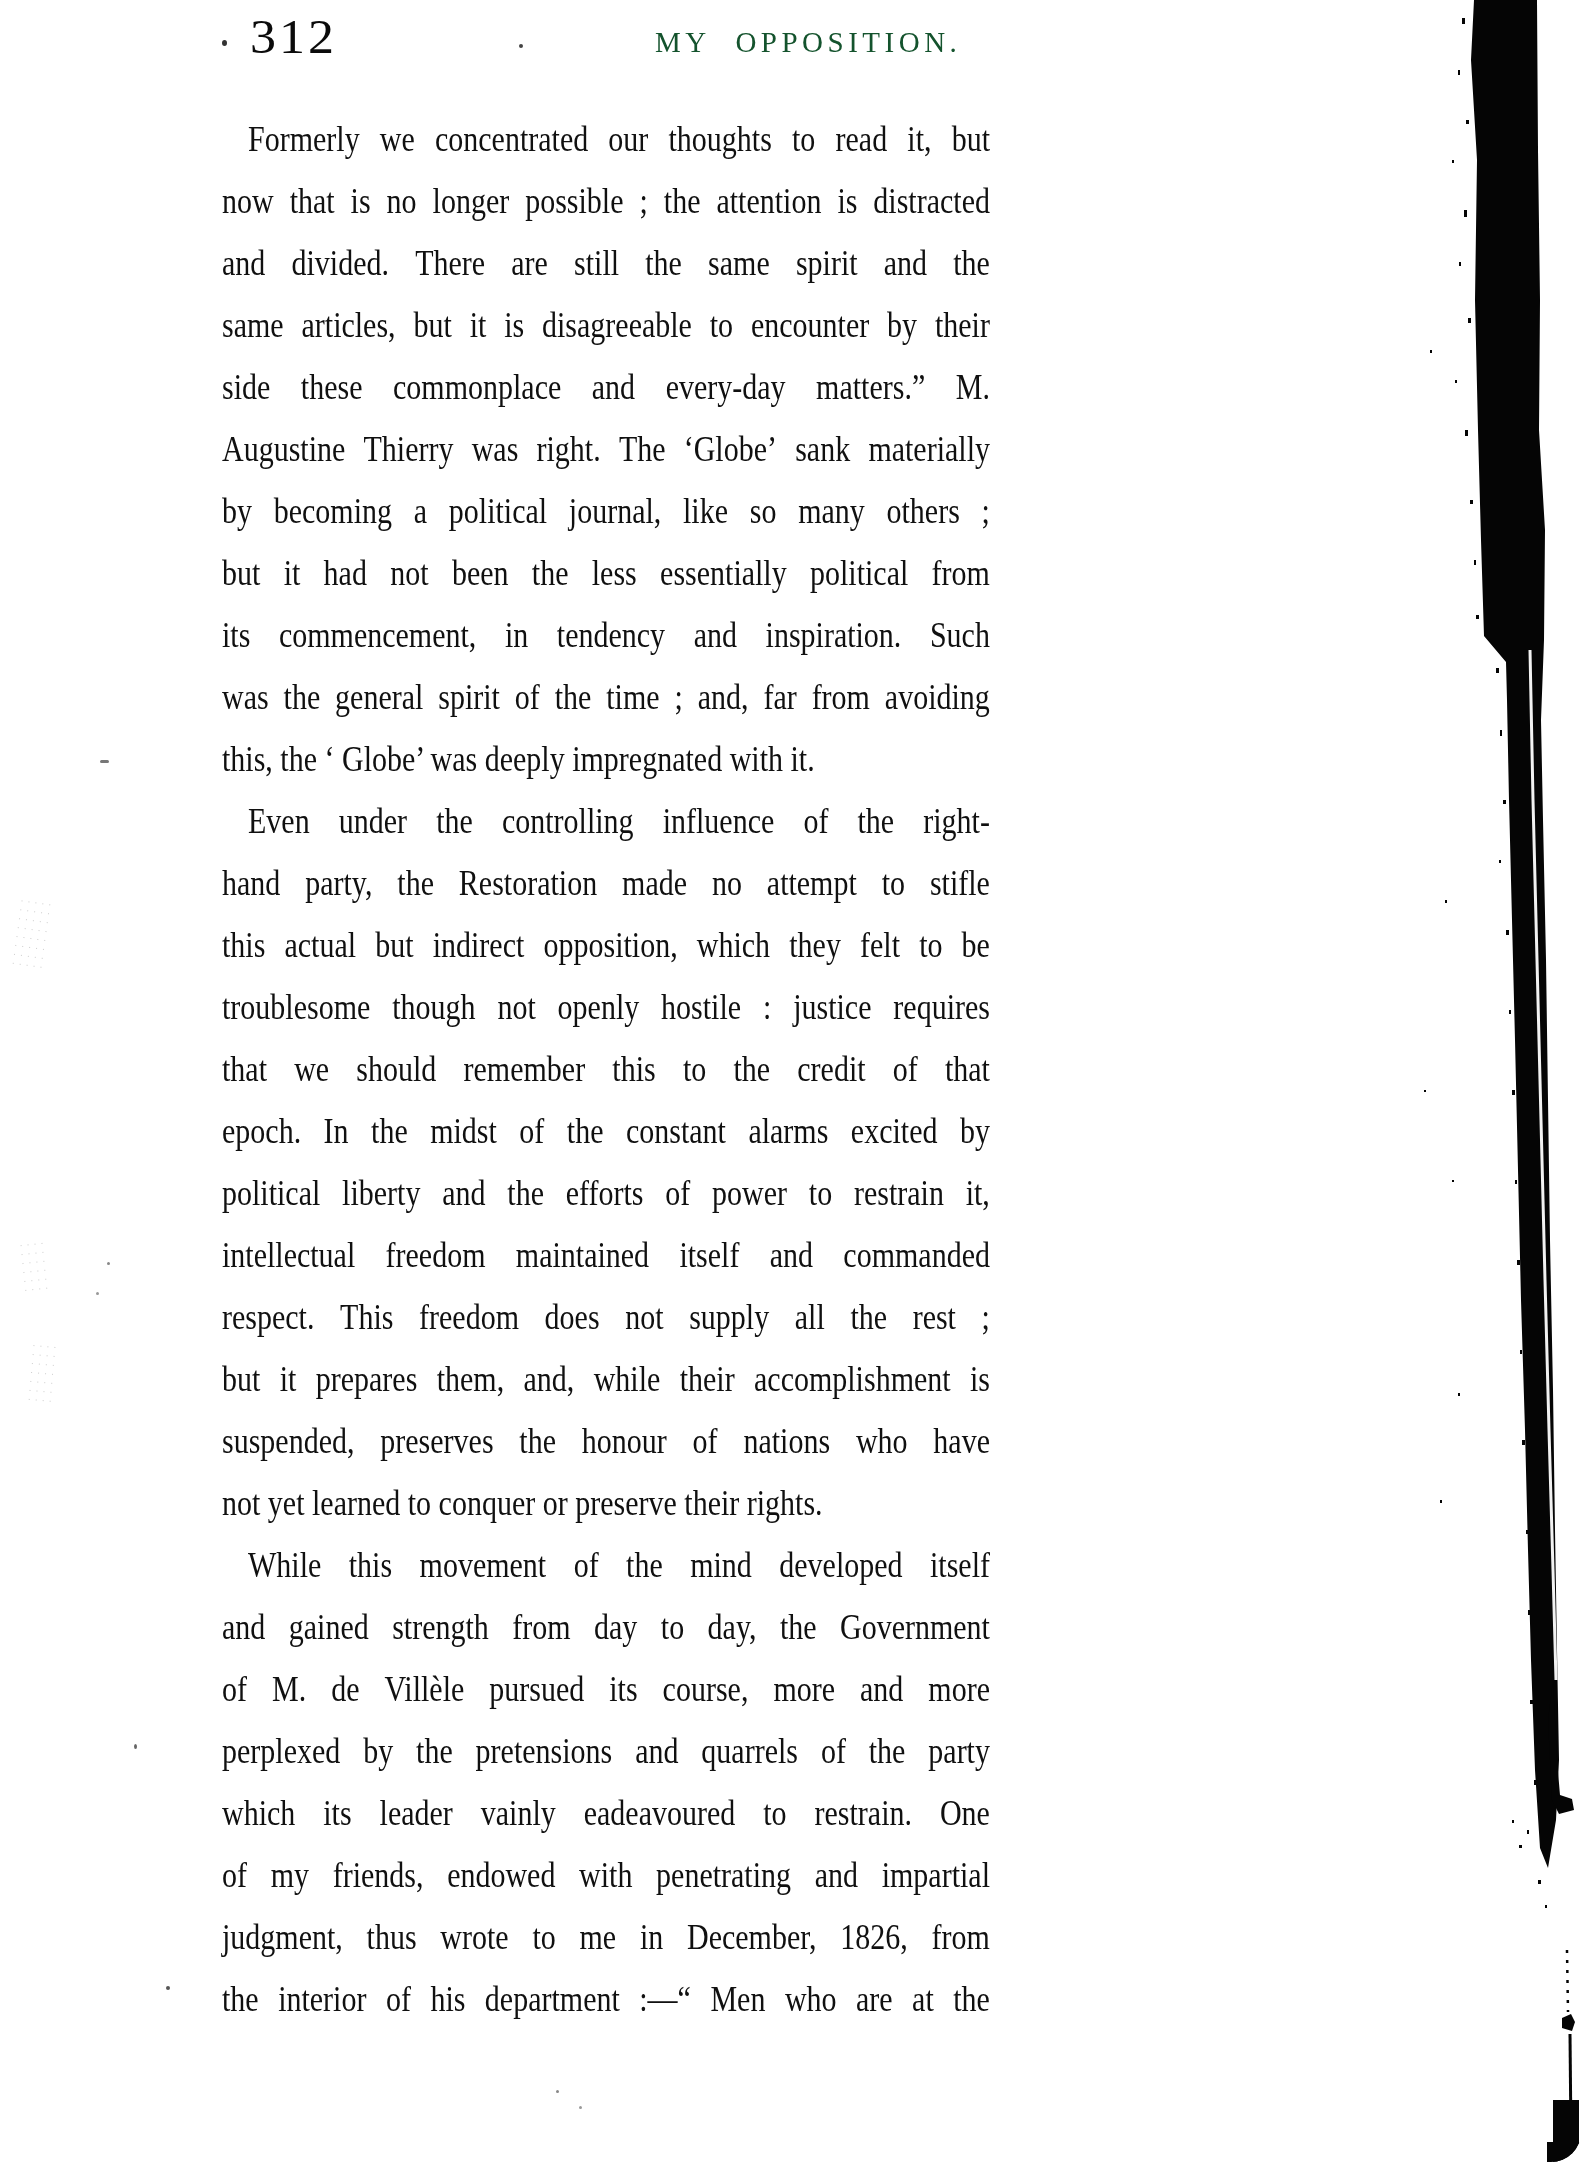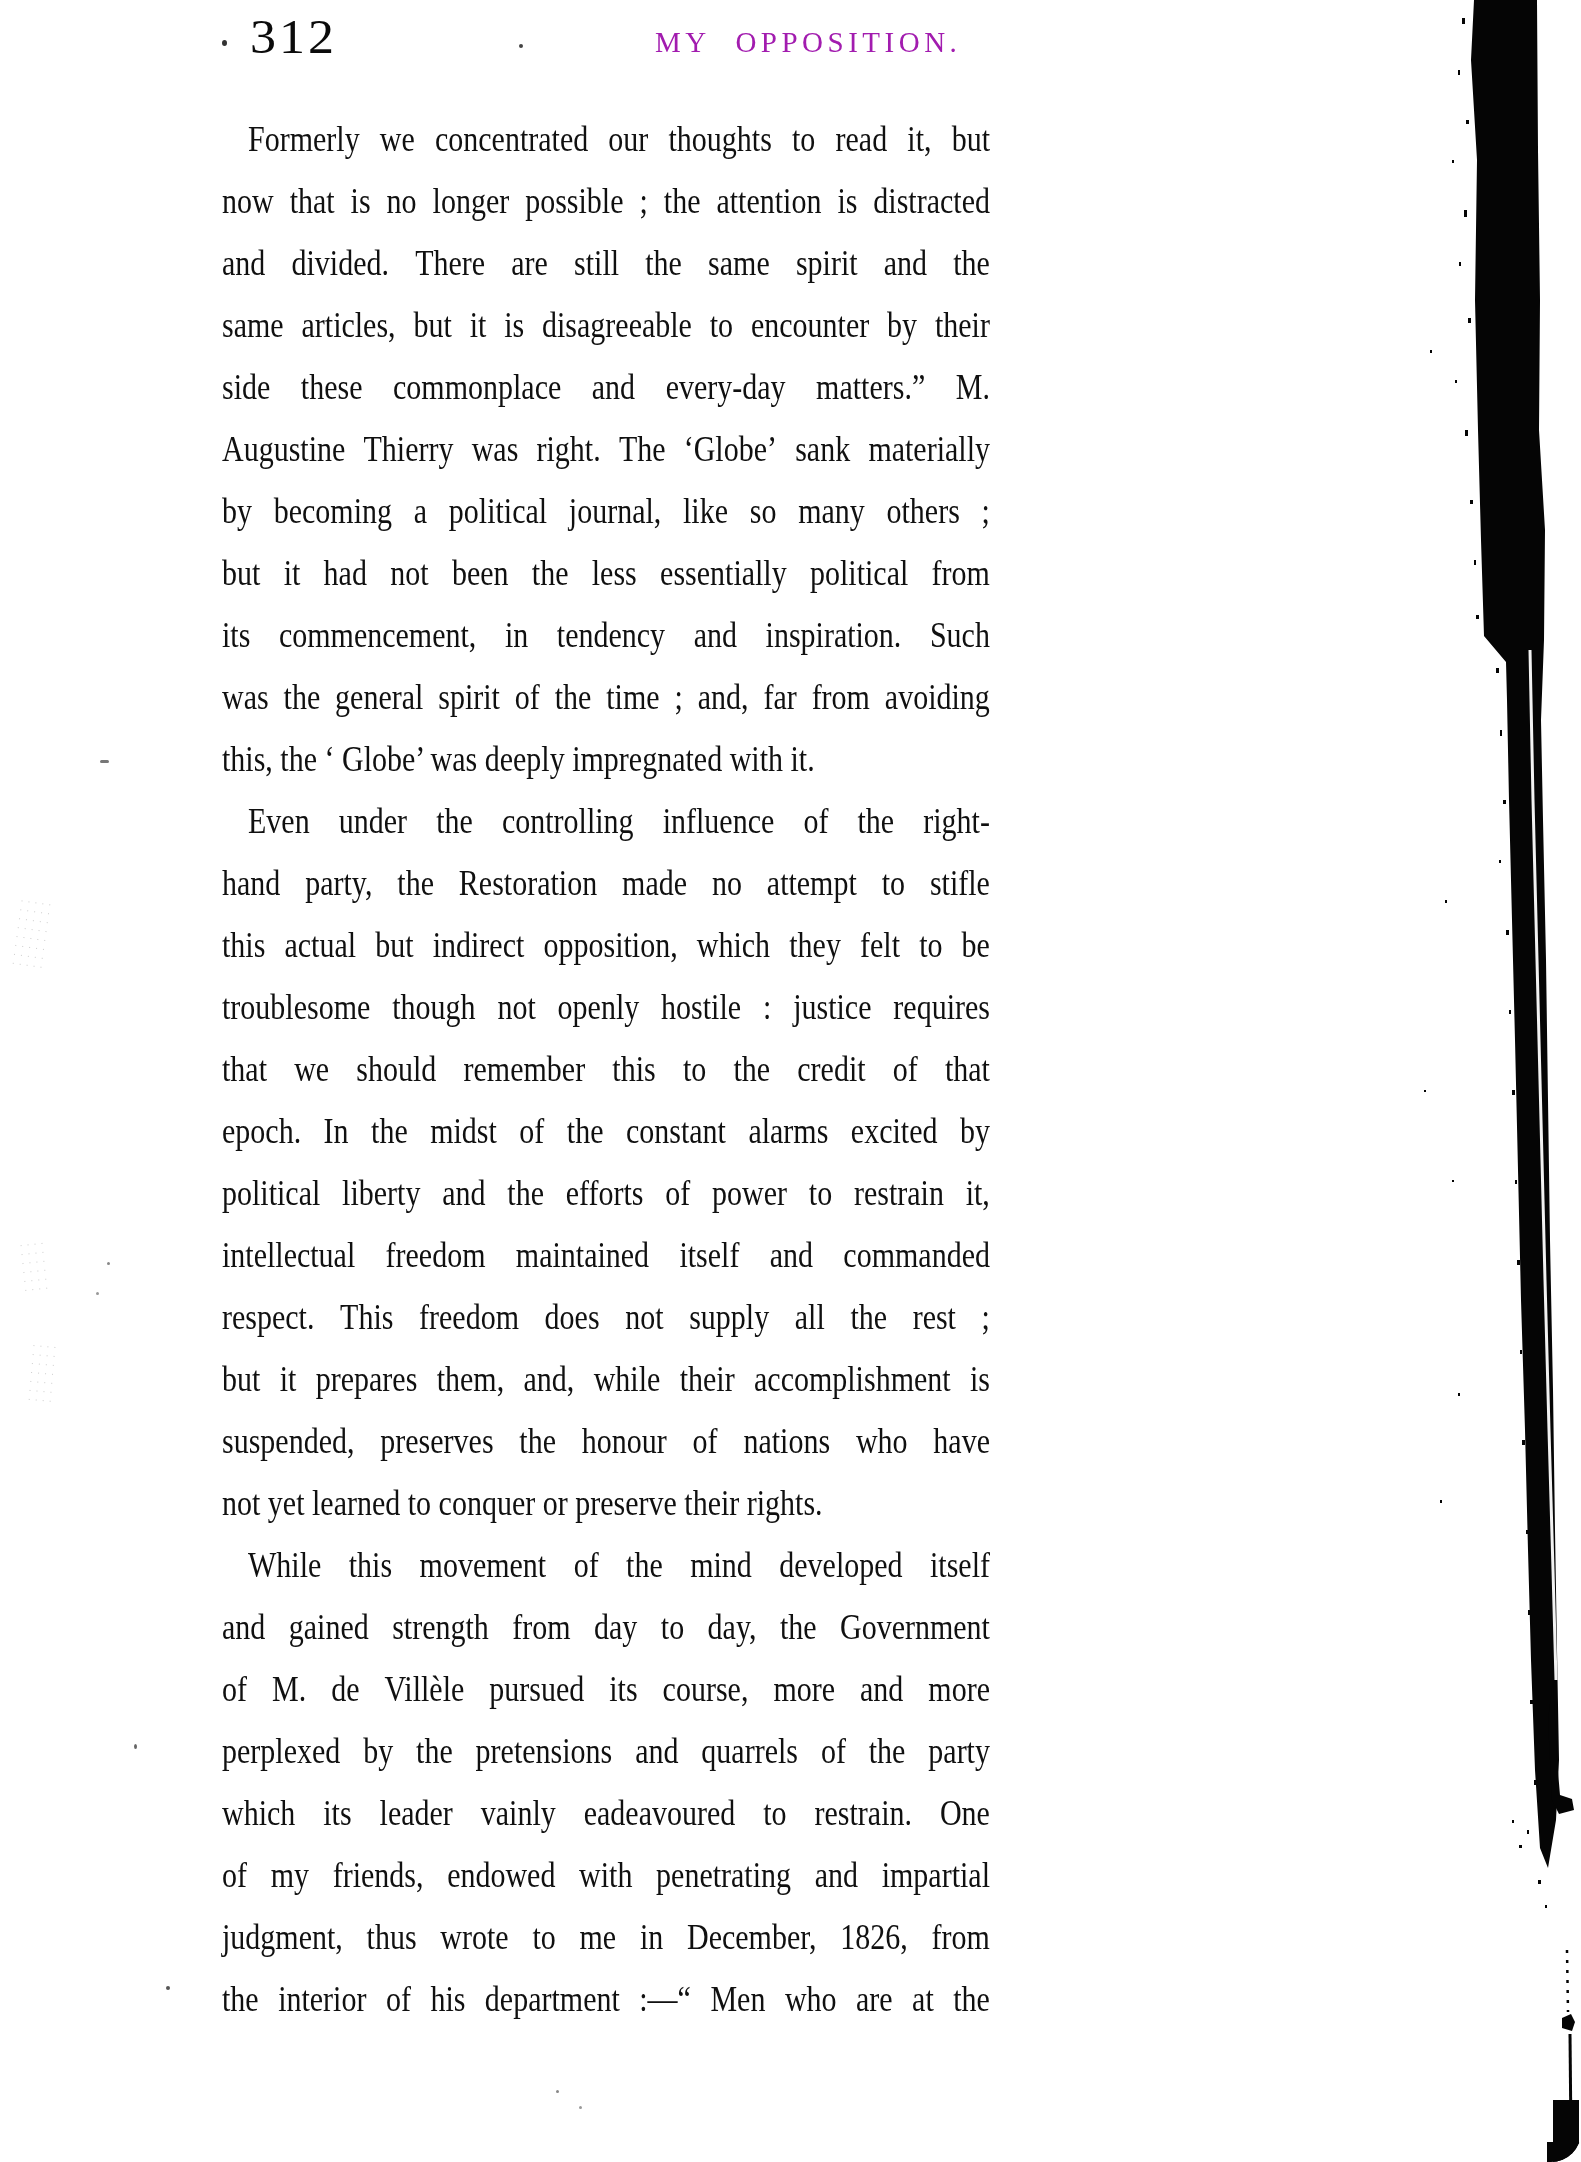--- a/index.html
+++ b/index.html
@@ -29,21 +29,21 @@
     transform: scaleY(0.92);
     transform-origin: left top;
   }
   .running-head {
     position: absolute;
     left: 655px;
     top: 26px;
     font-size: 29px;
     letter-spacing: 4.5px;
     word-spacing: 14px;
-    color: #a21caf;
+    color: #14532d;
   }
 
   
   .textblock {
     position: absolute;
     left: 222px;
     top: 108px;
     width: 768px;
   }
   .line {

